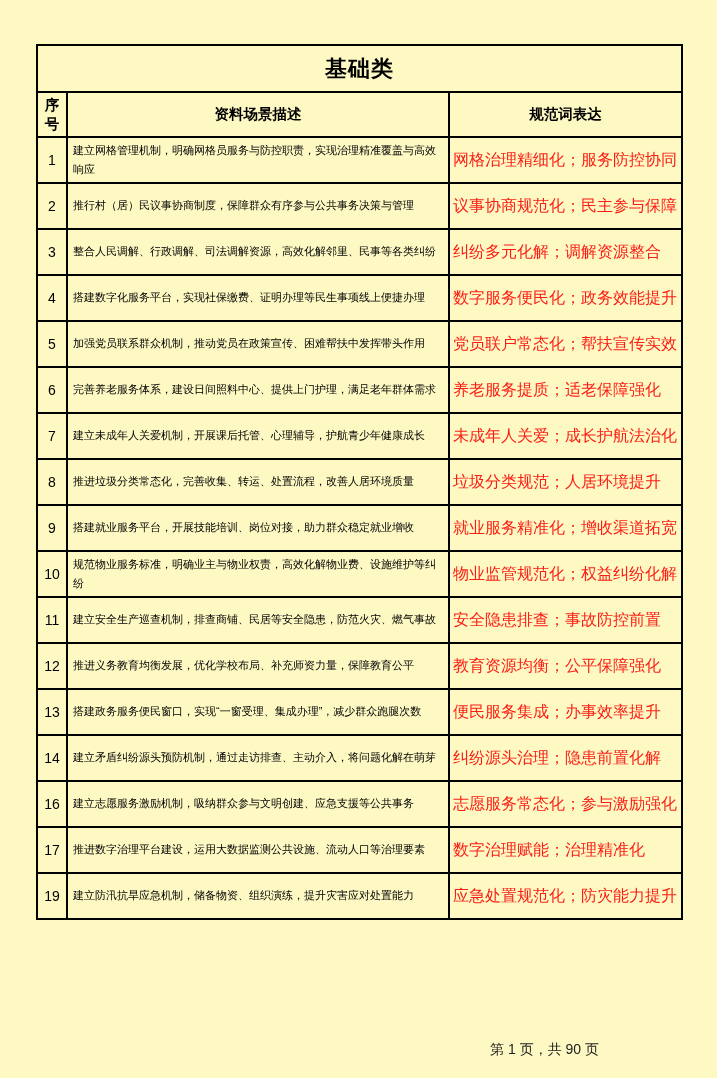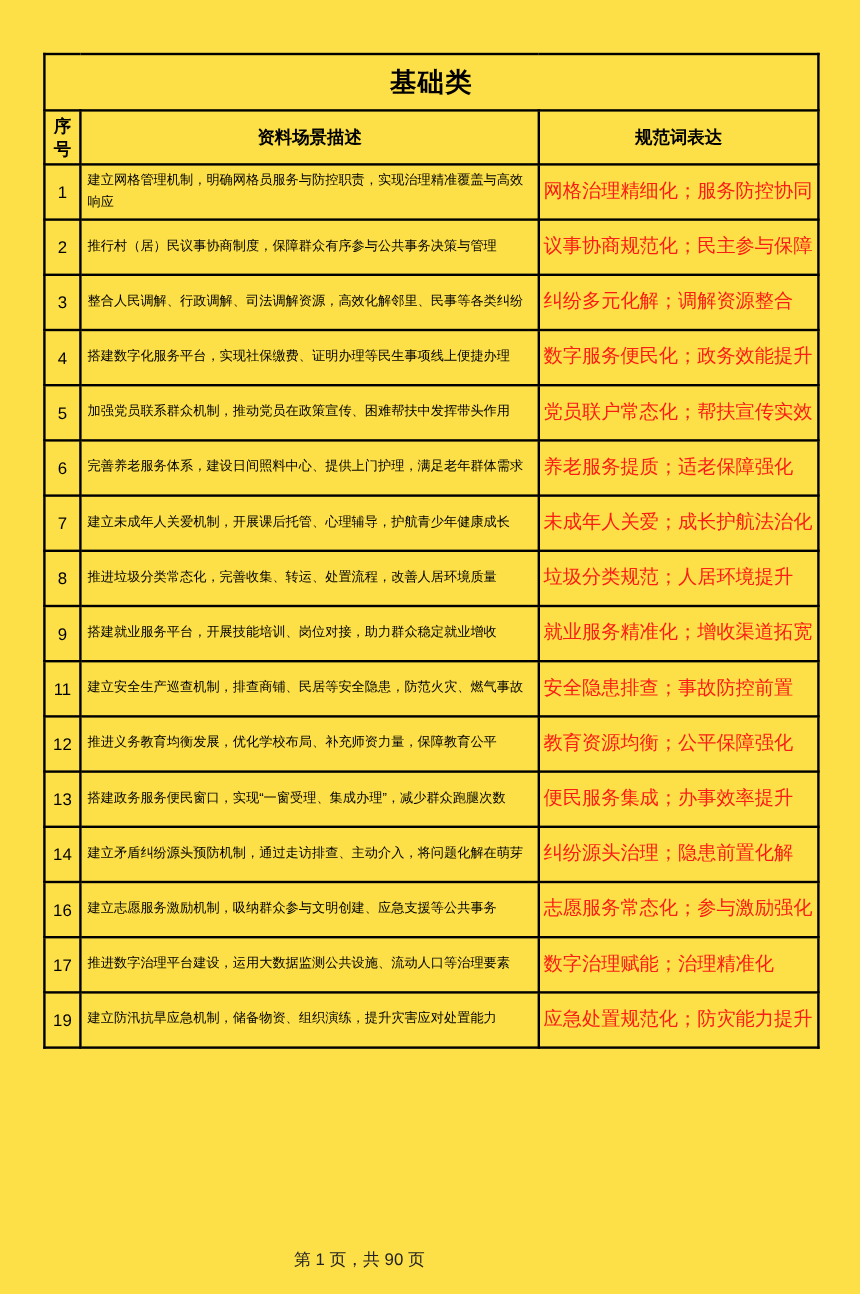--- a/index.html
+++ b/index.html
@@ -6,21 +6,21 @@
   html, body {
     width: 717px; height: 1078px;
     background: #ffffff;
     font-family: "Liberation Sans", "DejaVu Sans", sans-serif;
     color: #000000;
     overflow: hidden;
   }
   .page {
     position: relative;
     width: 717px; height: 1078px;
-    background: #fde047;
+    background: #fef9c3;
     padding-left: 44px;
   }
   table.doc-table {
     position: absolute;
     left: 36px; top: 44px;
     width: 645px;
     border-collapse: collapse;
     table-layout: fixed;
   }
   .doc-table th, .doc-table td {
@@ -61,21 +61,21 @@
     color: #fb1d15;
     text-align: left;
     padding: 2px 1px 2px 3px;
     word-break: break-all;
     margin-left: 23px;
   }
   .footer {
     position: absolute;
     left: 0; top: 1041px;
     width: 599px;
-    text-align: center;
+    text-align: right;
     font-size: 14px;
     color: #222222;
   }
 </style>
 </head>
 <body>
 
 <div class="page">
 
   <table class="doc-table">
@@ -142,20 +142,25 @@
     <td class="cell-desc">推进垃圾分类常态化，完善收集、转运、处置流程，改善人居环境质量</td>
     <td class="cell-kw">垃圾分类规范；人居环境提升</td>
   </tr>
 
   <tr class="data-row">
     <td class="cell-num">9</td>
     <td class="cell-desc">搭建就业服务平台，开展技能培训、岗位对接，助力群众稳定就业增收</td>
     <td class="cell-kw">就业服务精准化；增收渠道拓宽</td>
   </tr>
 
+  <tr class="data-row">
+    <td class="cell-num">10</td>
+    <td class="cell-desc">规范物业服务标准，明确业主与物业权责，高效化解物业费、设施维护等纠纷</td>
+    <td class="cell-kw">物业监管规范化；权益纠纷化解</td>
+  </tr>
 
   <tr class="data-row">
     <td class="cell-num">11</td>
     <td class="cell-desc">建立安全生产巡查机制，排查商铺、民居等安全隐患，防范火灾、燃气事故</td>
     <td class="cell-kw">安全隐患排查；事故防控前置</td>
   </tr>
 
   <tr class="data-row">
     <td class="cell-num">12</td>
     <td class="cell-desc">推进义务教育均衡发展，优化学校布局、补充师资力量，保障教育公平</td>

